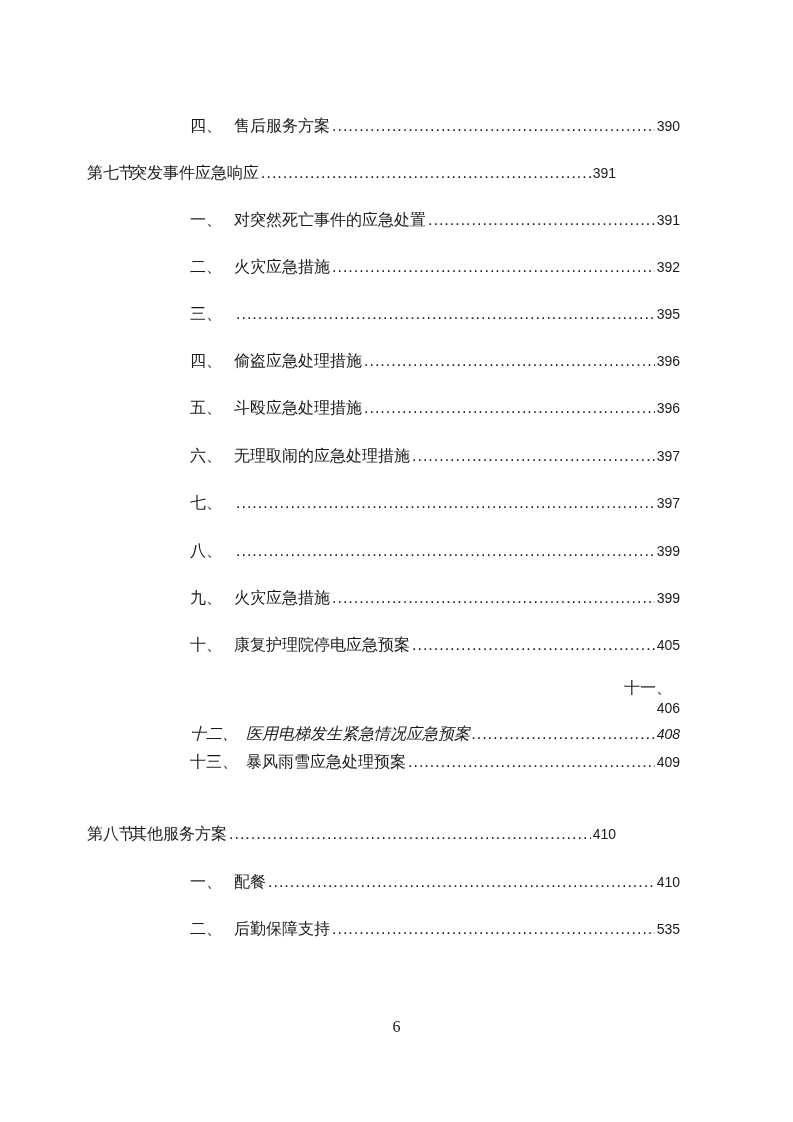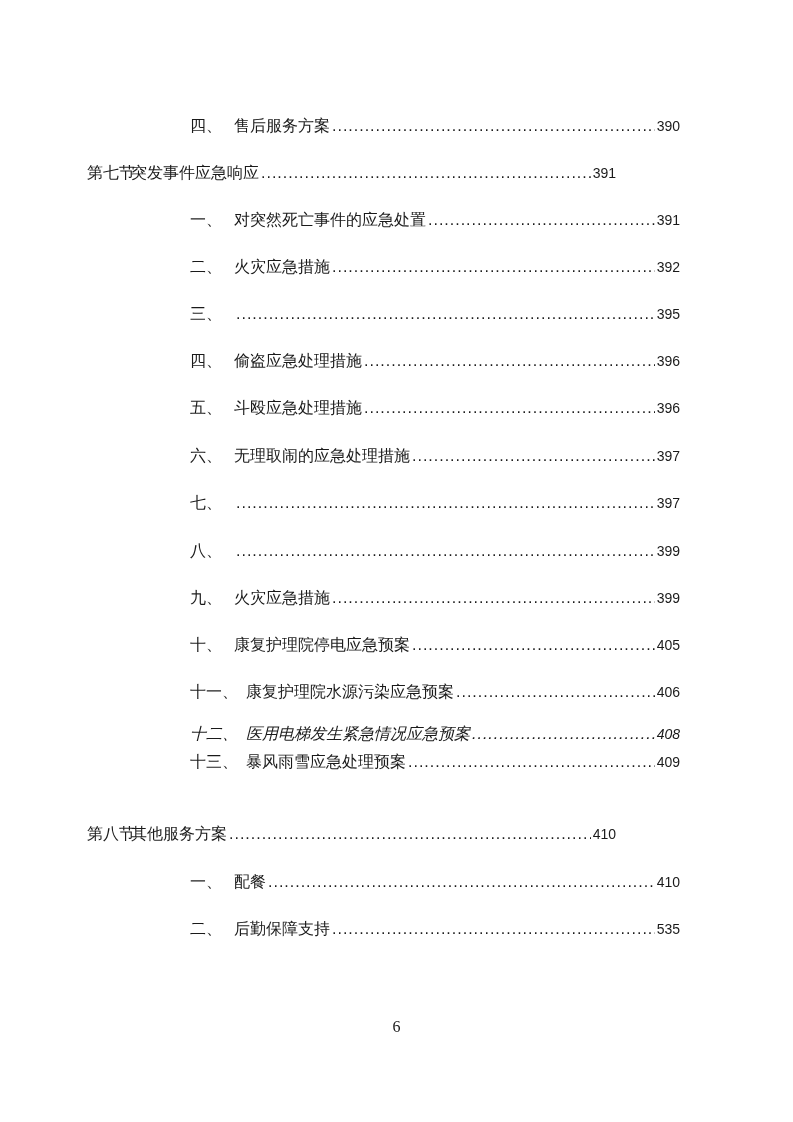--- a/index.html
+++ b/index.html
@@ -86,23 +86,22 @@
       <span class="title">火灾应急措施</span>
       <span class="dots"></span>
       <span class="page">399</span>
     </div>
     <div class="row sub" style="top: 631px;">
       <span class="num">十、</span>
       <span class="title">康复护理院停电应急预案</span>
       <span class="dots"></span>
       <span class="page">405</span>
     </div>
-    <div class="row sub" style="top: 678px;">
+    <div class="row sub" style="top: 678px; flex-direction: column;">
       <span class="num wide">十一、</span>
-      <span class="title">康复护理院水源污染应急预案</span>
       <span class="dots"></span>
       <span class="page">406</span>
     </div>
     <div class="row sub" style="top: 720px; font-style: italic;">
       <span class="num wide">十二、</span>
       <span class="title">医用电梯发生紧急情况应急预案</span>
       <span class="dots"></span>
       <span class="page">408</span>
     </div>
     <div class="row sub" style="top: 748px;">

